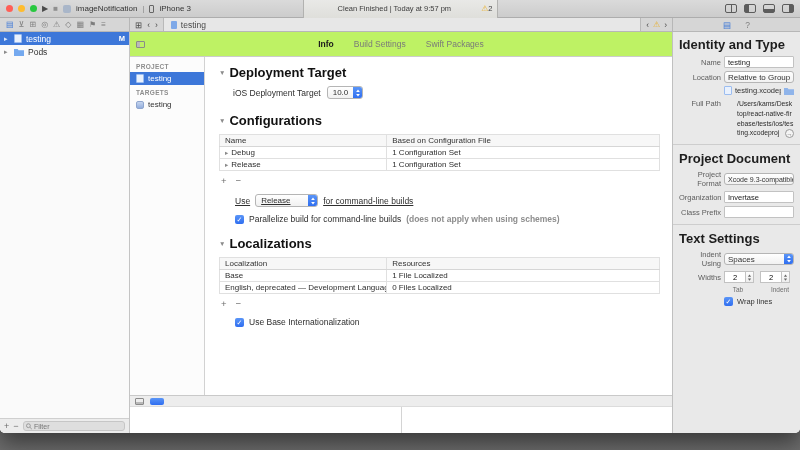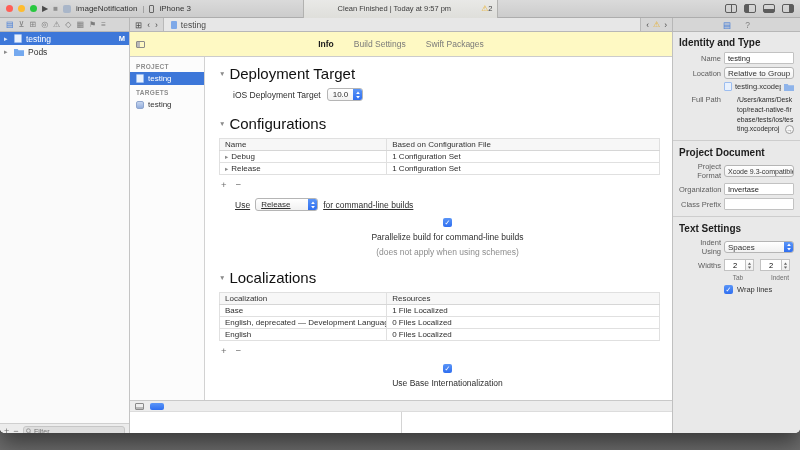--- a/index.html
+++ b/index.html
@@ -60,72 +60,72 @@
   .proj-ico { width:8px; height:9px; background:#e9f1fd; border:1px solid #9cbdf0; border-radius:1px; }
   .nav-spacer { flex:1; }
   .filterbar { height:15px; border-top:1px solid #cfcfcf; background:#ececec;
                display:flex; align-items:center; gap:4px; padding:0 4px; font-size:9px; color:#6e6e6e; }
   .filter-field { flex:1; height:10px; background:#dedede; border:1px solid #c6c6c6; border-radius:3px;
                   display:flex; align-items:center; gap:2px; padding:0 2px; }
   .filter-field input { border:0; background:transparent; width:100%; font-size:7px; color:#555; outline:none; }
 
   
   .editor { display:flex; flex-direction:column; background:#fff; min-width:0; }
-  .jumpbar { height:14px; border-bottom:1px solid #cccccc; background:#fef9c3;
+  .jumpbar { height:14px; border-bottom:1px solid #cccccc; background:#bef264;
              display:flex; align-items:center; padding:12px 6px; position:relative; }
   .jb-ico { width:9px; height:7px; border:1px solid #8a8a8a; border-radius:1px;
             background:linear-gradient(90deg,#b9b9b9 0 3px, transparent 3px); }
   .seg-tabs { position:absolute; left:0; right:0; display:flex; justify-content:center; gap:20px;
               font-size:8.5px; color:#7a7a7a; }
   .seg-tabs .on { color:#1c1c1c; font-weight:bold; }
 
   .editor-body { flex:1; display:flex; min-height:0; }
   .proj-sidebar { width:75px; border-right:1px solid #d2d2d2; background:#fcfcfc; padding-top:6px; font-size:8px; }
   .ps-header { font-size:6.5px; font-weight:bold; color:#8d8d8d; padding:0 6px; margin-bottom:2px; letter-spacing:.3px; }
   .ps-row { height:13px; display:flex; align-items:center; gap:4px; padding:0 6px; color:#333; margin-bottom:4px; }
   .ps-row.selected { background:#3d77d9; color:#fff; }
   .tgt-ico { width:8px; height:8px; border-radius:2px; background:linear-gradient(#c7d6ef,#93aedd); border:1px solid #8fa6cf; }
 
   .settings { flex:1; padding:8px 12px 0 14px; font-size:8.5px; color:#2e2e2e; overflow:hidden; min-width:0; }
   .sec-head { display:flex; align-items:center; gap:4px; margin-bottom:6px; }
   .sec-head .disc { font-size:6.5px; color:#8b8b8b; }
-  .sec-head .t { font-size:15px; font-weight:normal; color:#111; }
+  .sec-head .t { font-size:13px; font-weight:bold; color:#111; }
   .dep-row { display:flex; align-items:center; gap:6px; margin:0 0 14px 14px; }
 
   .popup { display:inline-flex; align-items:stretch; height:13px; border:1px solid #b5b5b5; border-radius:3px;
            background:linear-gradient(#ffffff,#f1f1f1); font-size:8px; overflow:hidden; }
   .popup .pv { display:flex; align-items:center; padding:0 5px; white-space:nowrap; }
   .popup .pa { width:9px; background:linear-gradient(#5a95f7,#2f6ef0); display:flex; align-items:center; justify-content:center; }
   .popup .pa svg { width:6px; height:10px; }
 
   table.grid { border-collapse:collapse; width:100%; margin-bottom:4px; table-layout:fixed; }
   table.grid th, table.grid td { border:1px solid #e0e0e0; font-size:8px; font-weight:normal;
         text-align:left; padding:1px 5px; height:12px; white-space:nowrap; overflow:hidden; }
   table.grid th { background:#f7f7f7; color:#333; border-bottom:1px solid #d6d6d6; }
   td .disc { font-size:6.5px; color:#8b8b8b; margin-right:3px; }
 
   .plusminus { display:flex; gap:9px; font-size:9.5px; color:#6b6b6b; margin:1px 0 8px 2px; }
   .use-row { display:flex; align-items:center; gap:5px; margin:0 0 7px 16px;text-decoration:underline; }
-  .cb-row { display:flex; align-items:center; gap:5px; margin:0 0 12px 16px;flex-direction:column; }
+  .cb-row { display:flex; align-items:center; gap:5px; margin:0 0 12px 16px; }
   .cb { width:9px; height:9px; border-radius:2px; background:linear-gradient(#5a95f7,#2f6ef0);
         color:#fff; font-size:7px; line-height:9px; text-align:center; flex:none; }
-  .note { color:#8d8d8d; }
+  .note { color:#8d8d8d;font-weight:bold; }
 
   .debugbar { height:11px; border-top:1px solid #c9c9c9; background:#ededed;
               display:flex; align-items:center; gap:6px; padding:0 5px; }
   .db-ico { width:9px; height:7px; border:1px solid #8a8a8a; border-radius:1px;
             background:linear-gradient(0deg,#b9b9b9 0 2px, transparent 2px); }
   .db-toggle { width:14px; height:7px; border-radius:2px; background:linear-gradient(#5a95f7,#2f6ef0); }
   .console { height:27px; display:flex; border-top:1px solid #dcdcdc; }
   .console .pane { flex:1; background:#fff; }
   .console .pane.left { border-right:1px solid #d4d4d4; }
 
   
   .inspector { background:#e9e9e9; border-left:1px solid #c0c0c0; padding:5px 6px; font-size:7.5px; color:#333; overflow:hidden; }
-  .insp-h { font-size:10px; font-weight:bold; color:#1d1d1d; margin-bottom:4px; }
+  .insp-h { font-size:13px; font-weight:bold; color:#1d1d1d; margin-bottom:4px; }
   .insp-row { display:flex; align-items:center; margin-bottom:3px; gap:3px; }
   .insp-row.top { align-items:flex-start;gap:16px; }
   .ilabel { width:42px; flex:none; text-align:right; color:#5d5d5d; }
   .ifield { flex:1; min-width:0; }
   .tinput { width:100%; height:12px; border:1px solid #c2c2c2; background:#fff; font-size:7.5px;
             padding:0 3px; color:#222; outline:none; border-radius:1px; }
   .ipopup { height:12px; }
   .ipopup .pv { flex:1; padding:0 3px; }
   .file-row { display:flex; align-items:center; gap:3px; margin:1px 0 4px 45px; }
   .fullpath { font-size:6.8px; line-height:1.3; color:#2c2c2c; word-break:break-all; }
@@ -340,24 +340,20 @@
               <th>Resources</th>
             </tr>
             <tr>
               <td>Base</td>
               <td>1 File Localized</td>
             </tr>
             <tr>
               <td>English, deprecated — Development Language</td>
               <td>0 Files Localized</td>
             </tr>
-            <tr>
-              <td>English</td>
-              <td>0 Files Localized</td>
-            </tr>
           </tbody>
             </table>
           <div class="plusminus">
             <span>+</span>
             <span>−</span>
           </div>
           <div class="cb-row">
             <span class="cb">✓</span>
             <span>Use Base Internationalization</span>
           </div>

